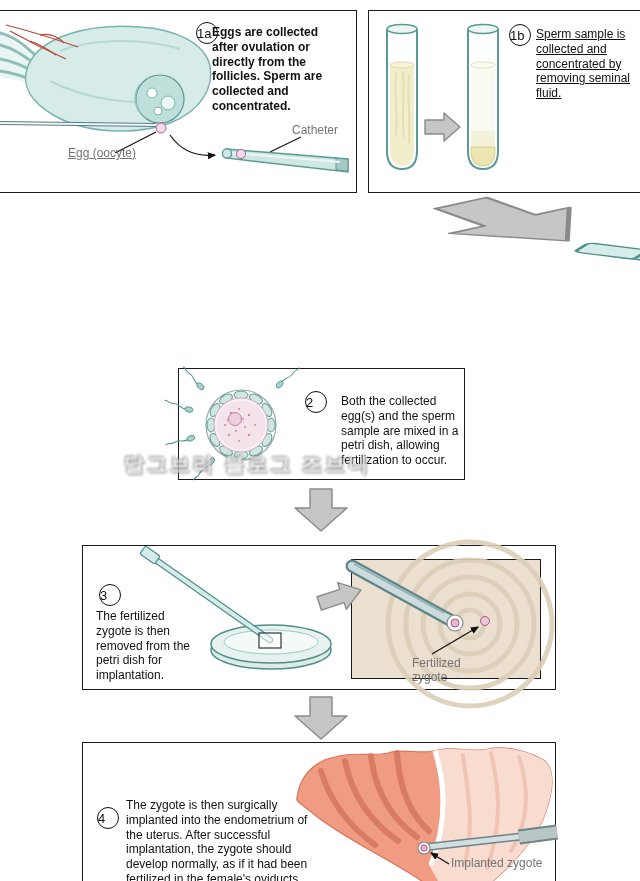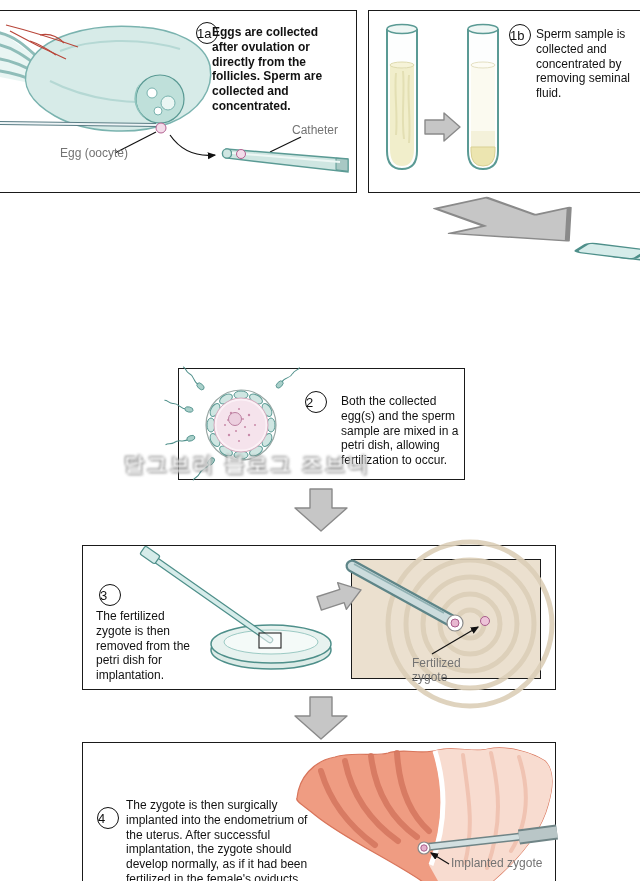--- a/index.html
+++ b/index.html
@@ -98,21 +98,21 @@
         <circle cx="227" cy="142.5" r="4.6" class="teal-fill"></circle>
         <polygon points="336,147.2 348,148.2 348,160.2 336,158.8" fill="#a8c8c4" stroke="#5a9a94" stroke-width="1"></polygon>
         <path d="M232,142 L340,151" stroke="#eef7f5" stroke-width="2" fill="none"></path>
         <circle cx="241" cy="143" r="4.5" fill="#f3dcea" stroke="#b26090" stroke-width="1"></circle>
       </g>
     </svg>
     <div class="badge" style="left:196px; top:11px;">
       <span>1a</span>
     </div>
     <div class="steptext" style="left:212px; top:14px; width:122px;font-weight:bold;">Eggs are collected after ovulation or directly from the follicles. Sperm are collected and concentrated.</div>
-    <div class="lbl" style="left:60px; top:135px;">Egg (oocyte)</div>
+    <div class="lbl" style="left:68px; top:135px;text-decoration:underline;">Egg (oocyte)</div>
     <div class="lbl" style="left:292px; top:112px;">Catheter</div>
   </section>
 
   <section class="panel panel-1b">
     <svg class="art" width="272" height="181" viewBox="0 0 272 181">
 
       <g>
         <path d="M18,18 L18,140 Q18,158 33,158 Q48,158 48,140 L48,18" fill="#fdfefe" stroke="#5a9a94" stroke-width="2"></path>
         <path d="M21,54 L21,138 Q21,155 33,155 Q45,155 45,138 L45,54 Q39,58 33,57 Q27,56 21,54 Z" fill="#f1eecb"></path>
         <ellipse cx="33" cy="54" rx="12" ry="3" fill="#f6f3d8" stroke="#dedaae" stroke-width="1"></ellipse>
@@ -131,21 +131,21 @@
         <path d="M102,54 L102,138 Q102,155 114,155 Q126,155 126,138 L126,54 Q120,58 114,57 Q108,56 102,54 Z" fill="#fbfaf0"></path>
         <path d="M102,120 L102,138 Q102,155 114,155 Q126,155 126,138 L126,120 Z" fill="#f4f1da"></path>
         <path d="M102,140 Q102,155 114,155 Q126,155 126,140 L126,136 L102,136 Z" fill="#ece5b0" stroke="#d9d093" stroke-width="1"></path>
         <ellipse cx="114" cy="54" rx="12" ry="3" fill="#fdfcf4" stroke="#e4e0c2" stroke-width="1"></ellipse>
         <ellipse cx="114" cy="18" rx="15" ry="4.5" fill="#eef6f4" stroke="#5a9a94" stroke-width="1.5"></ellipse>
       </g>
     </svg>
     <div class="badge" style="left:140px; top:13px;">
       <span>1b</span>
     </div>
-    <div class="steptext" style="left:167px; top:16px; width:100px;">Sperm sample is collected and concentrated by removing seminal fluid.</div>
+    <div class="steptext" style="left:167px; top:16px; width:100px;text-decoration:underline;">Sperm sample is collected and concentrated by removing seminal fluid.</div>
   </section>
 
   <svg class="art" style="left:0; top:192px;" width="640" height="178" viewBox="0 0 178 178" preserveAspectRatio="none">
     <defs>
       <marker id="mk2" markerWidth="8" markerHeight="8" refX="6" refY="3" orient="auto">
         <path d="M0,0 L7,3 L0,6 Z" fill="#111"></path>
       </marker>
     </defs>
 
     <g>

